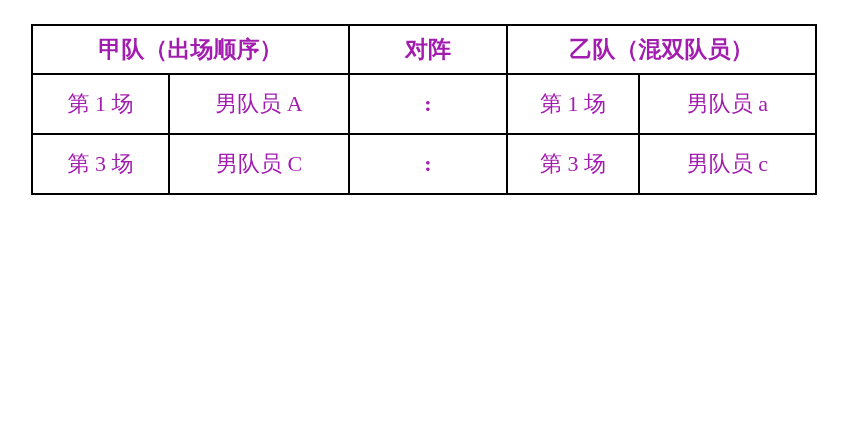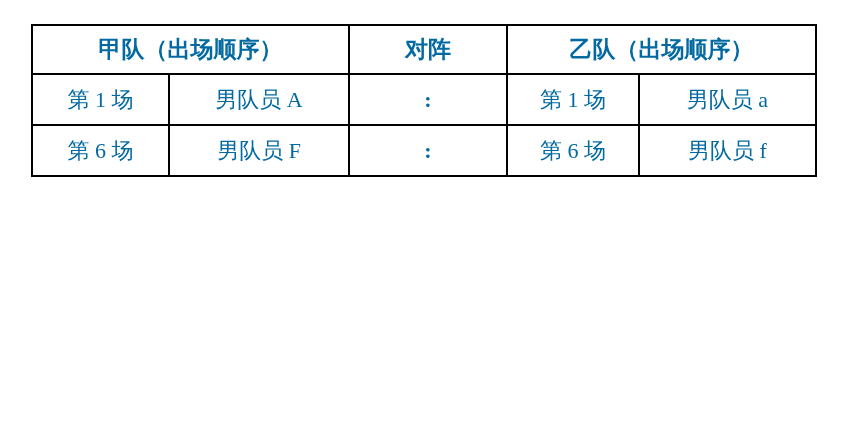--- a/index.html
+++ b/index.html
@@ -21,30 +21,30 @@
     width: 784px;
     border-collapse: collapse;
     table-layout: fixed;
     background: #ffffff;
   }
   table.lineup th,
   table.lineup td {
     border: 2px solid #000000;
     text-align: center;
     vertical-align: middle;
-    color: #0369a1;
+    color: #a21caf;
     padding: 0;
     overflow: hidden;
     white-space: nowrap;
   }
   table.lineup thead tr {
     height: 49px;
   }
   table.lineup tbody tr {
-    height: 51px;
+    height: 60px;
   }
   table.lineup th {
     font-family: "Liberation Sans", sans-serif;
     font-weight: bold;
     font-size: 23px;
   }
   table.lineup td {
     font-family: "Liberation Serif", serif;
     font-weight: normal;
     font-size: 22px;
@@ -63,33 +63,33 @@
       <col style="width:137px">
       <col style="width:180px">
       <col style="width:158px">
       <col style="width:132px">
       <col style="width:177px">
     </colgroup>
     <thead>
       <tr>
         <th colspan="2">甲队（出场顺序）</th>
         <th>对阵</th>
-        <th colspan="2">乙队（出场顺序）</th>
+        <th colspan="2">乙队（混双队员）</th>
       </tr>
     </thead>
     <tbody>
       <tr>
         <td>第 1 场</td>
         <td>男队员 A</td>
         <td class="vs-cell">:</td>
         <td>第 1 场</td>
         <td>男队员 a</td>
       </tr>
       <tr>
-        <td>第 6 场</td>
-        <td>男队员 F</td>
+        <td>第 3 场</td>
+        <td>男队员 C</td>
         <td class="vs-cell">:</td>
-        <td>第 6 场</td>
-        <td>男队员 f</td>
+        <td>第 3 场</td>
+        <td>男队员 c</td>
       </tr>
     </tbody>
   </table>
 </div>
 
 </body></html>

